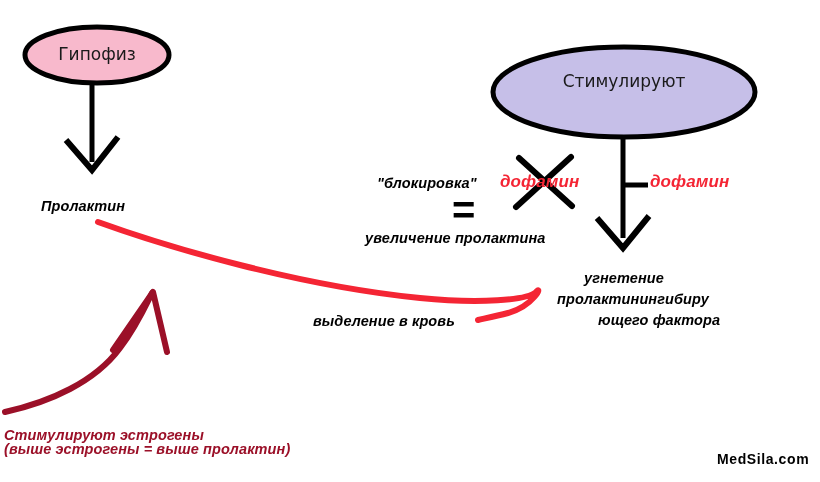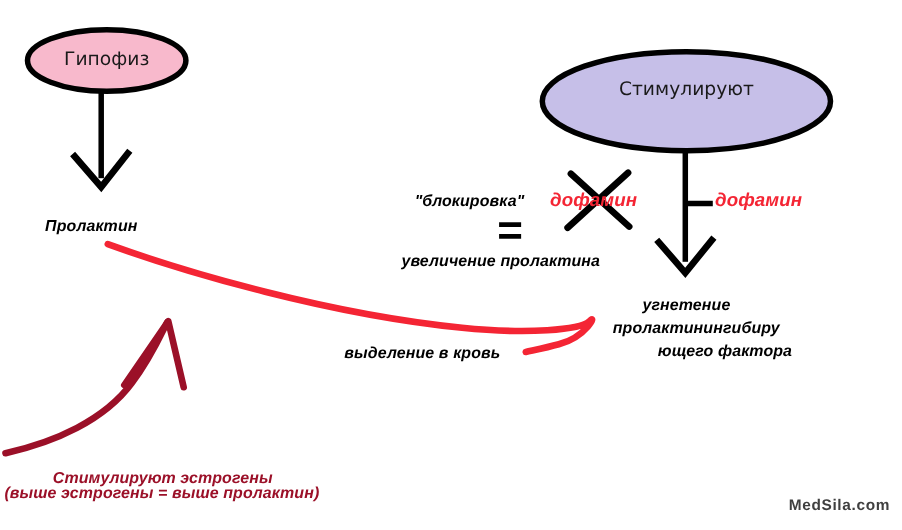--- a/index.html
+++ b/index.html
@@ -47,21 +47,21 @@
   }
   .anno.darkred {
     color: #9b1028;
     font-size: 14.5px;
   }
   .watermark {
     position: absolute;
     font-family: "Liberation Sans", sans-serif;
     font-weight: bold;
     font-size: 14px;
-    color: #404040;
+    color: #000000;
     letter-spacing: 0.6px;
     white-space: nowrap;
   }
 </style>
 </head>
 <body>
 
 <div id="canvas">
 
   <svg id="svg-layer" viewBox="0 0 820 482">
@@ -115,19 +115,19 @@
   <div class="anno" style="left:365px; top:230px;">увеличение пролактина</div>
 
   <div class="anno" style="left:313px; top:313px;">выделение в кровь</div>
 
   <div class="anno" style="left:584px; top:270px;">угнетение</div>
 
   <div class="anno" style="left:557px; top:291px;">пролактинингибиру</div>
 
   <div class="anno" style="left:557px; top:312px;margin-left:41px;">ющего фактора</div>
 
-  <div class="anno darkred" style="left:4px; top:427px;margin-left:44px;">Стимулируют эстрогены</div>
+  <div class="anno darkred" style="left:4px; top:427px;">Стимулируют эстрогены</div>
 
   <div class="anno darkred" style="left:4px; top:441px;">(выше эстрогены =  выше пролактин)</div>
 
   <div class="watermark" style="left:717px; top:451px;">MedSila.com</div>
 
 </div>
 
 </body></html>

